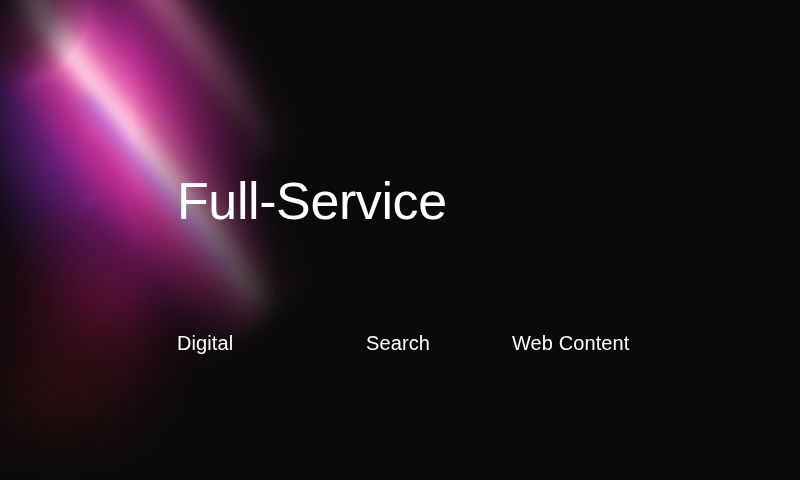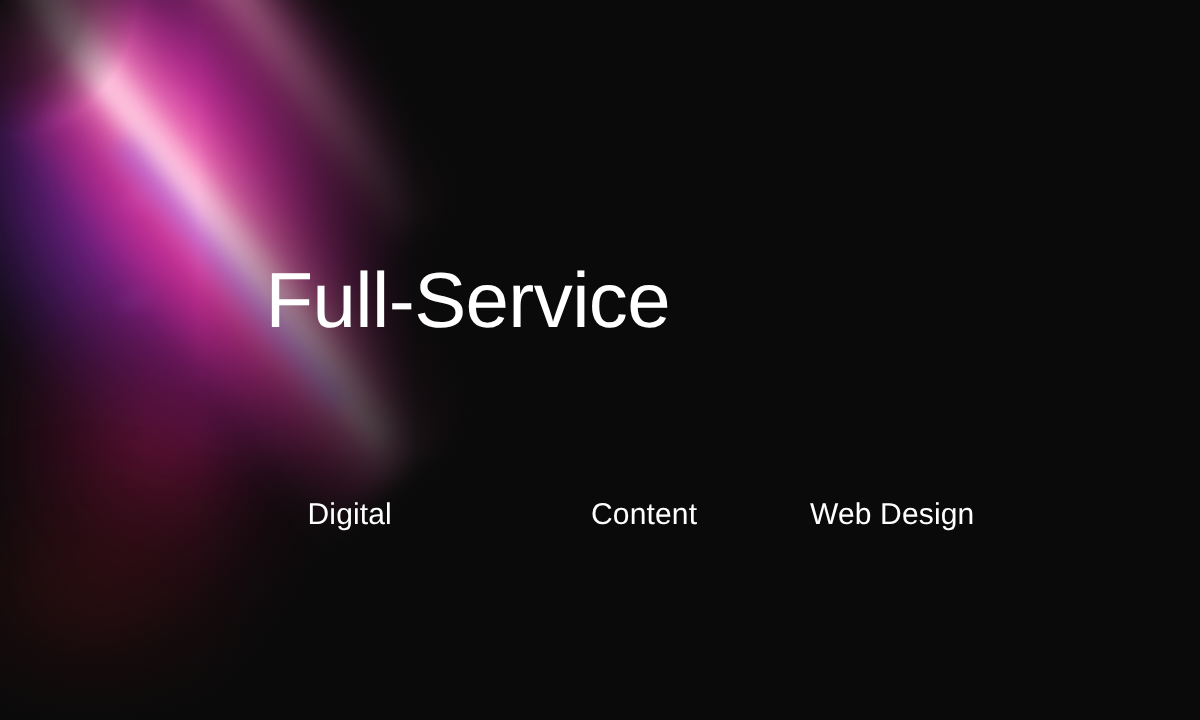--- a/index.html
+++ b/index.html
@@ -248,21 +248,20 @@
   .services {
     position: absolute;
     top: 278px;
     left: 0;
     width: 600px;
   }
 
   .services-row {
     position: relative;
     height: 78px;
-    margin-left: 28px;
   }
 
   .service {
     position: absolute;
     top: 0;
     color: #ffffff;
     font-size: 20px;
     line-height: 26px;
     font-weight: 400;
     letter-spacing: 0.1px;
@@ -301,24 +300,24 @@
       
     </h1>
 
     <div class="services">
 
       <div class="services-row">
         <div class="service col-0">
           <span class="svc-line">Digital</span>
         </div>
         <div class="service col-1">
-          <span class="svc-line">Content</span>
+          <span class="svc-line">Search</span>
         </div>
         <div class="service col-2">
-          <span class="svc-line">Web Design</span>
+          <span class="svc-line">Web Content</span>
         </div>
       </div>
 
 
     </div>
 
   </div>
 </div>
 
 </body></html>

